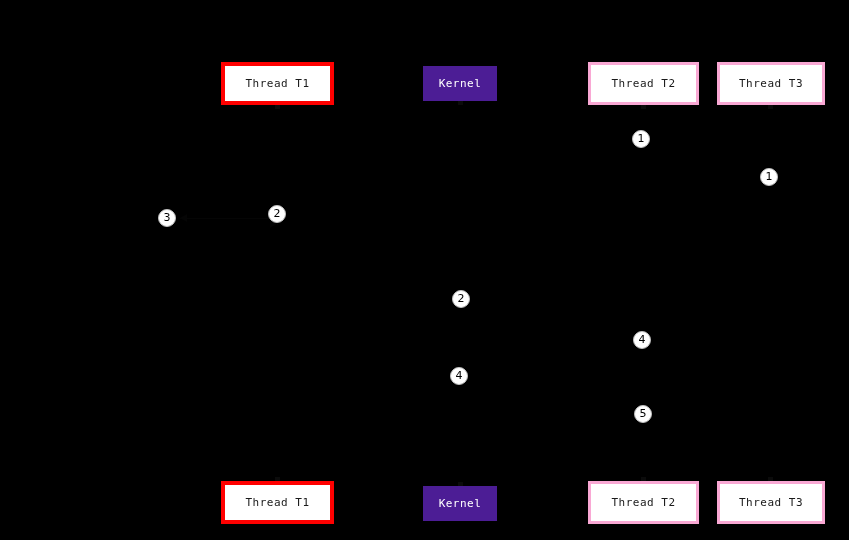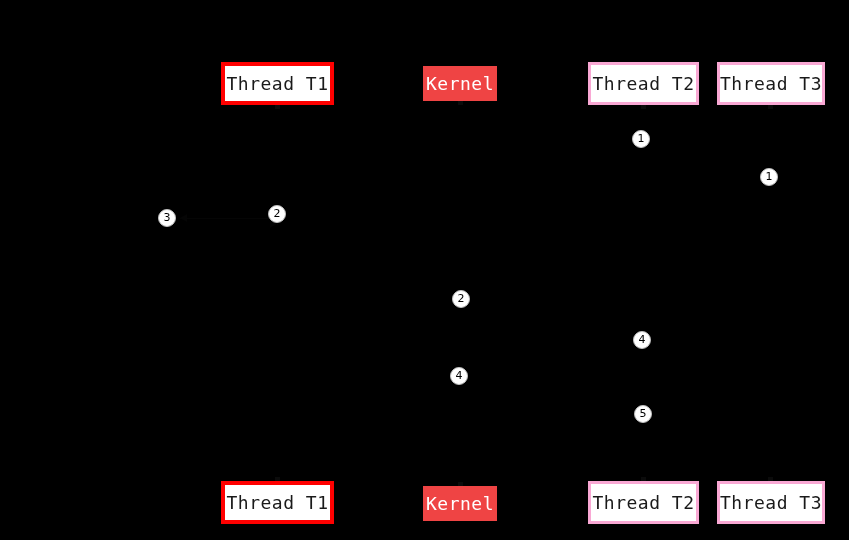--- a/index.html
+++ b/index.html
@@ -22,33 +22,33 @@
   
   .participant {
     position: absolute;
     box-sizing: border-box;
     background: #ffffff;
     color: #1a1a1a;
     display: flex;
     align-items: center;
     justify-content: center;
     font-family: "DejaVu Sans Mono", "Liberation Mono", monospace;
-    font-size: 18px;
+    font-size: 11px;
     letter-spacing: 0.5px;
     white-space: nowrap;
     user-select: none;
   }
   .participant.red {
     border: 4px solid #ff0000;
   }
   .participant.blue {
     border: 3px solid #f9a8d4;
   }
   .participant.kernel {
-    background: #ef4444;
+    background: #4c1d95;
     color: #ffffff;
     border: 0;
   }
 
   
   .lifeline {
     position: absolute;
     width: 1px;
     background: #000000;
   }

